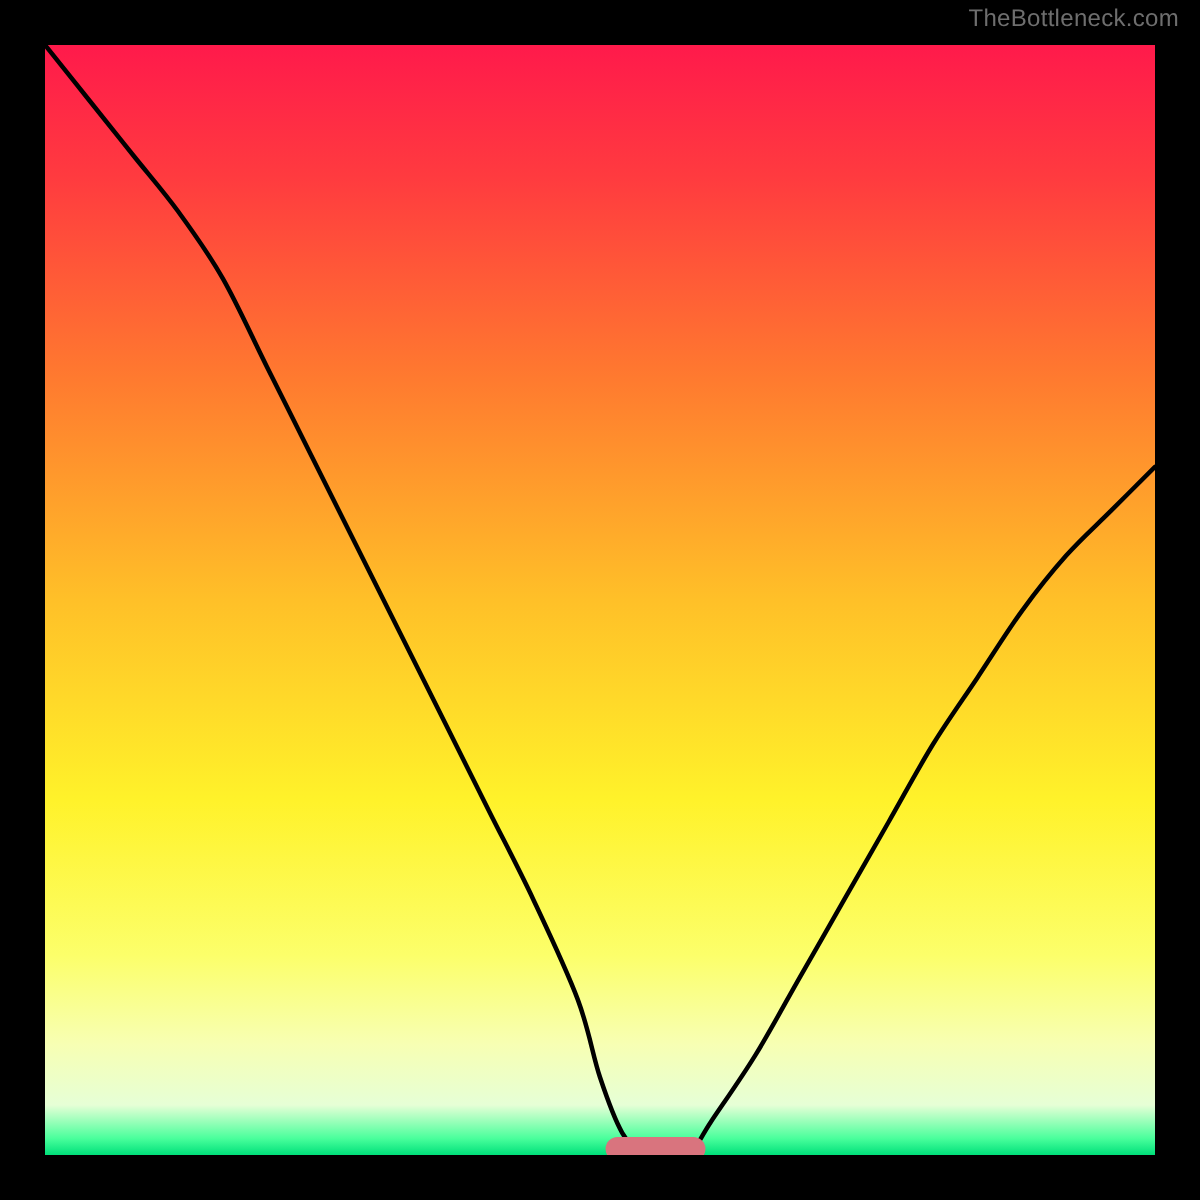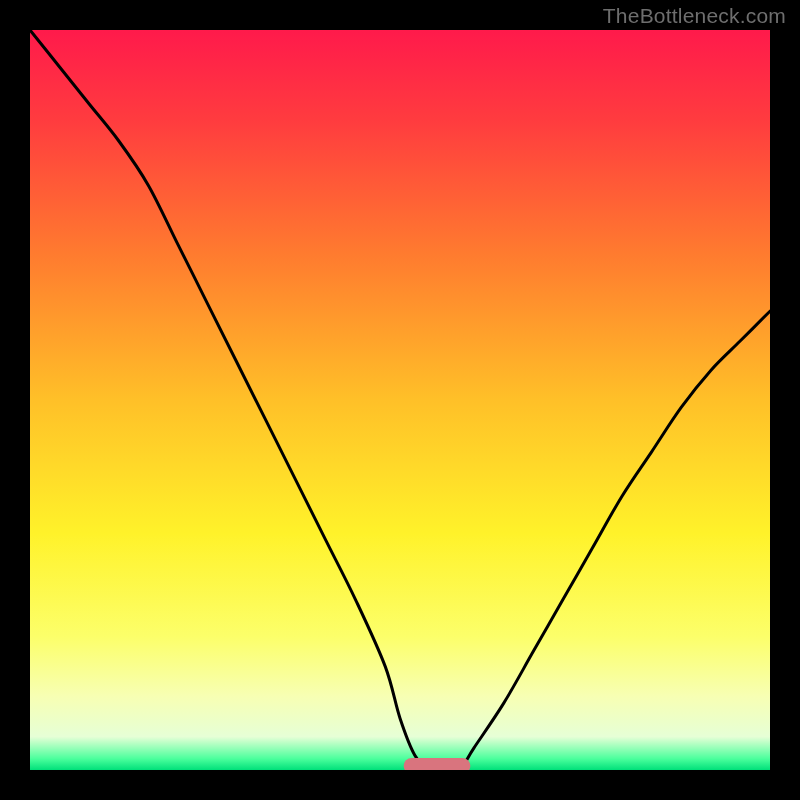--- a/index.html
+++ b/index.html
@@ -17,21 +17,21 @@
     left: 0;
     width: 800px;
     height: 800px;
     background: #000;
   }
   .watermark {
     position: absolute;
     top: 4px;
     right: 14px;
     color: #6e6e6e;
-    font-size: 21px;
+    font-size: 16px;
     font-weight: 400;
     letter-spacing: 0.2px;
   }
   svg {
     position: absolute;
     top: 30px;
     left: 30px;
   }
 </style>
 </head>

